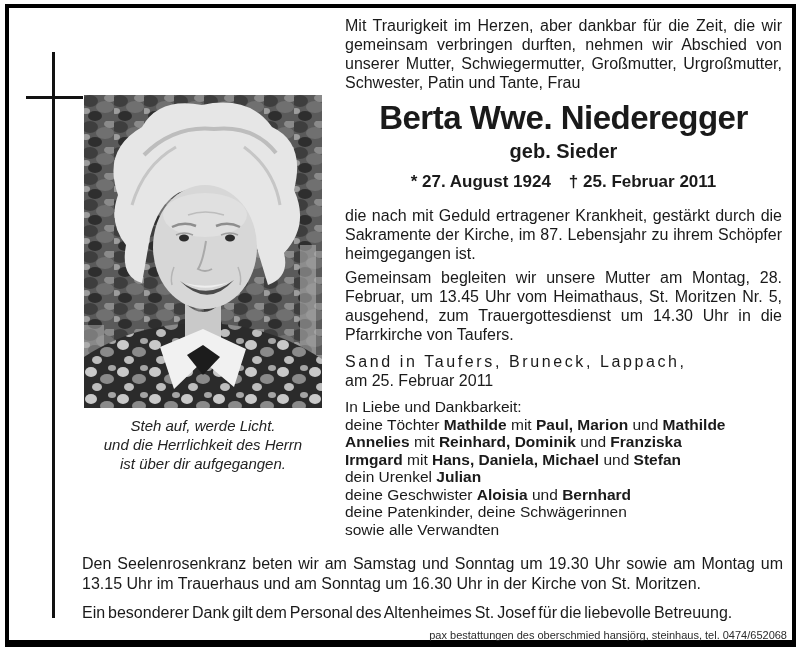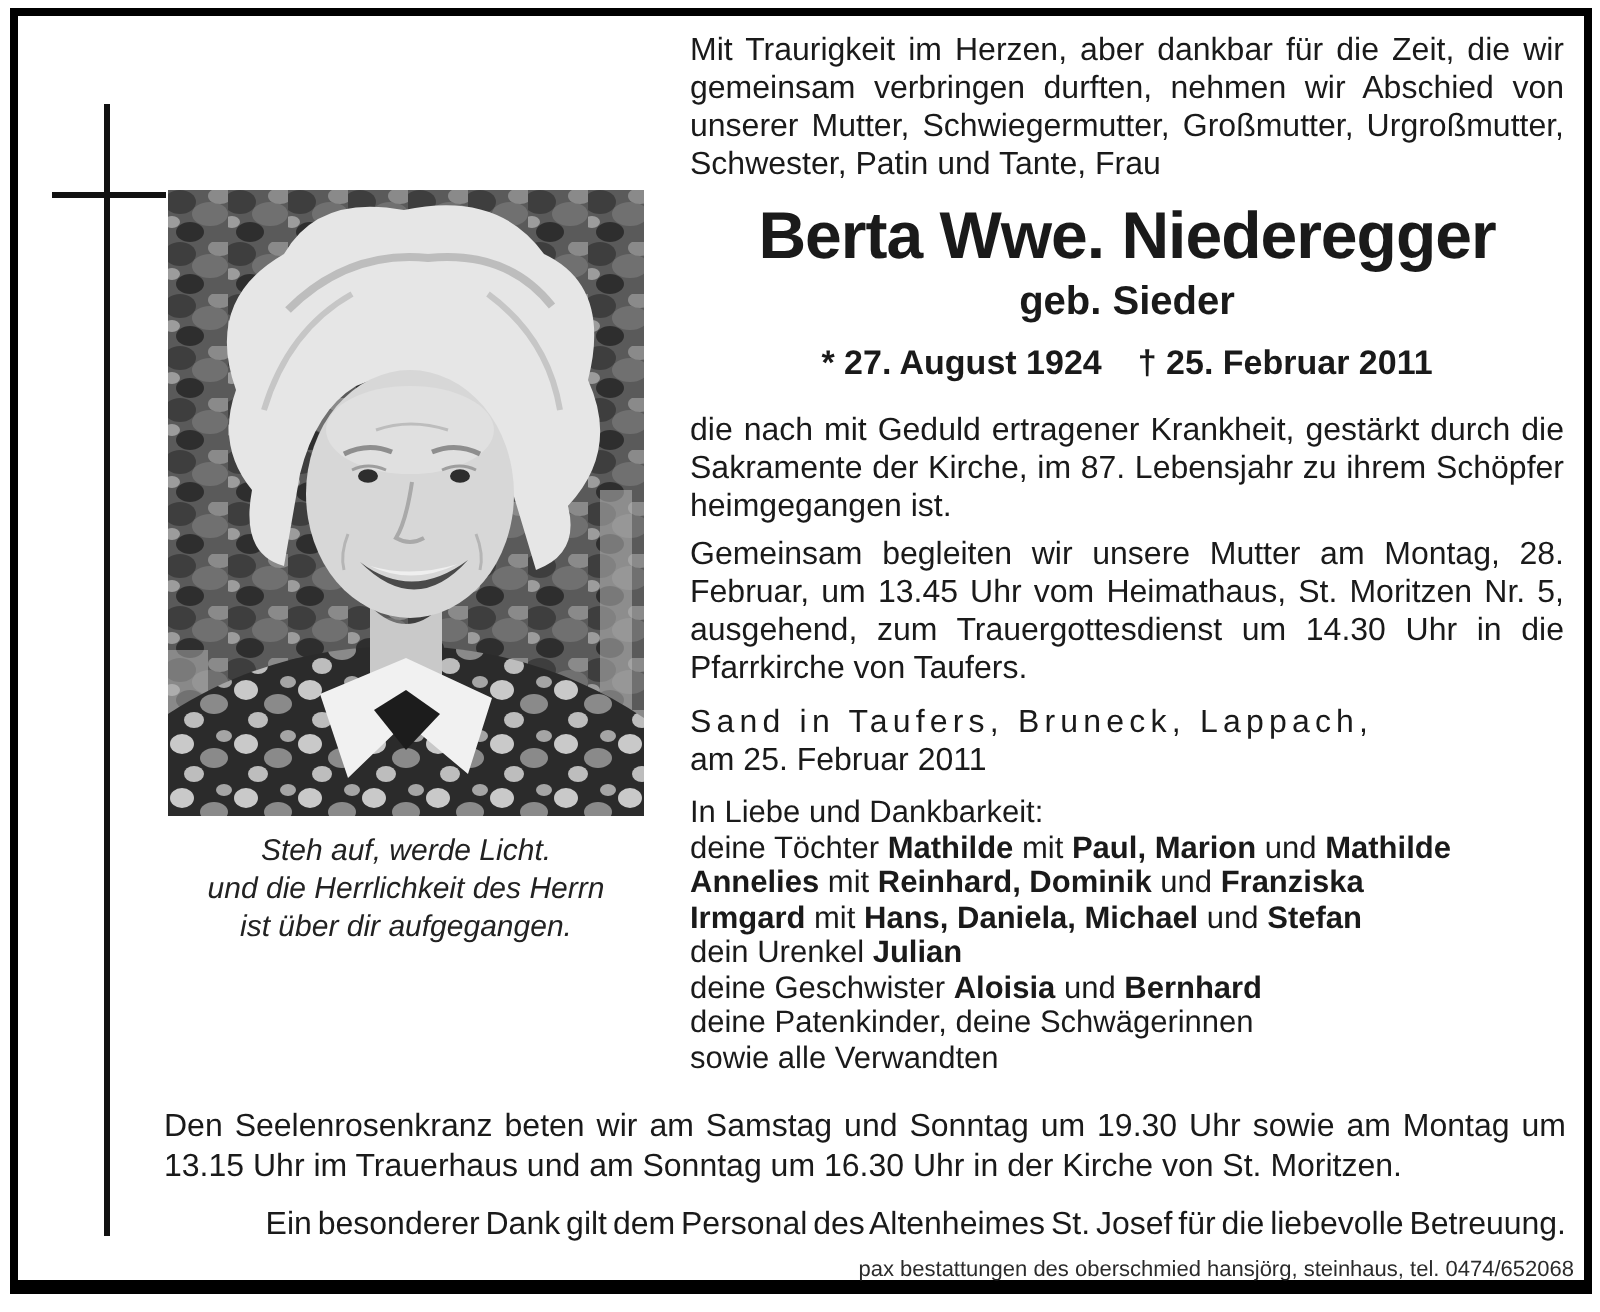--- a/index.html
+++ b/index.html
@@ -26,21 +26,21 @@
   .dates{margin:10px 0 0 0;font-size:17px;line-height:20px;font-weight:bold;text-align:center;}
   .dates .birth{margin-right:18px;}
   .para{margin:14px 0 0 0;font-size:16px;line-height:19px;text-align:justify;}
   .para2{margin-top:5px;}
   .place-block{margin:8px 0 0 0;font-size:16px;line-height:19px;}
   .place-line{letter-spacing:2.6px;}
   .family{margin:8px 0 0 0;font-size:15.5px;line-height:17.5px;}
   .family b{font-weight:bold;}
   .notices{position:absolute;left:82px;top:554px;width:701px;font-size:16px;line-height:20px;}
   .rosary{margin:0;text-align:justify;}
-  .thanks{margin:9px 0 0 0;word-spacing:-1.5px;text-align:right;}
+  .thanks{margin:9px 0 0 0;word-spacing:-1.5px;}
   .footer{
     position:absolute;right:13px;top:629px;font-size:11px;line-height:13px;color:#2b2b2b;
   }
 </style>
 </head>
 <body>
 
 <div class="page">
 
   <div class="frame"></div>

